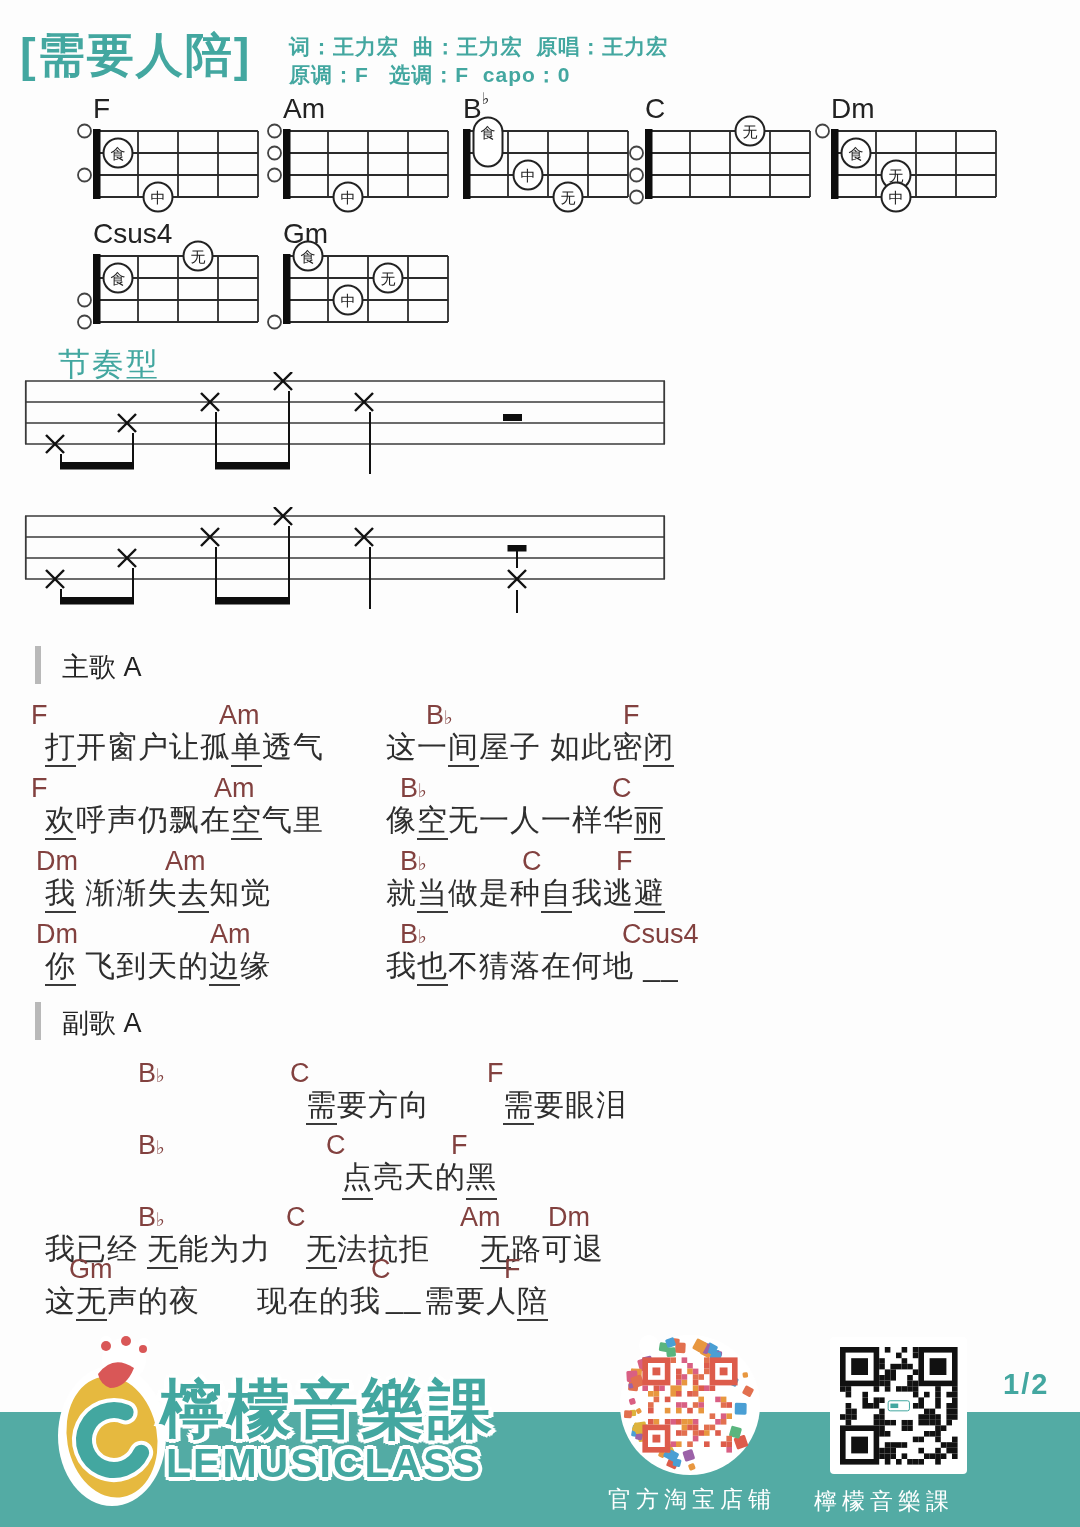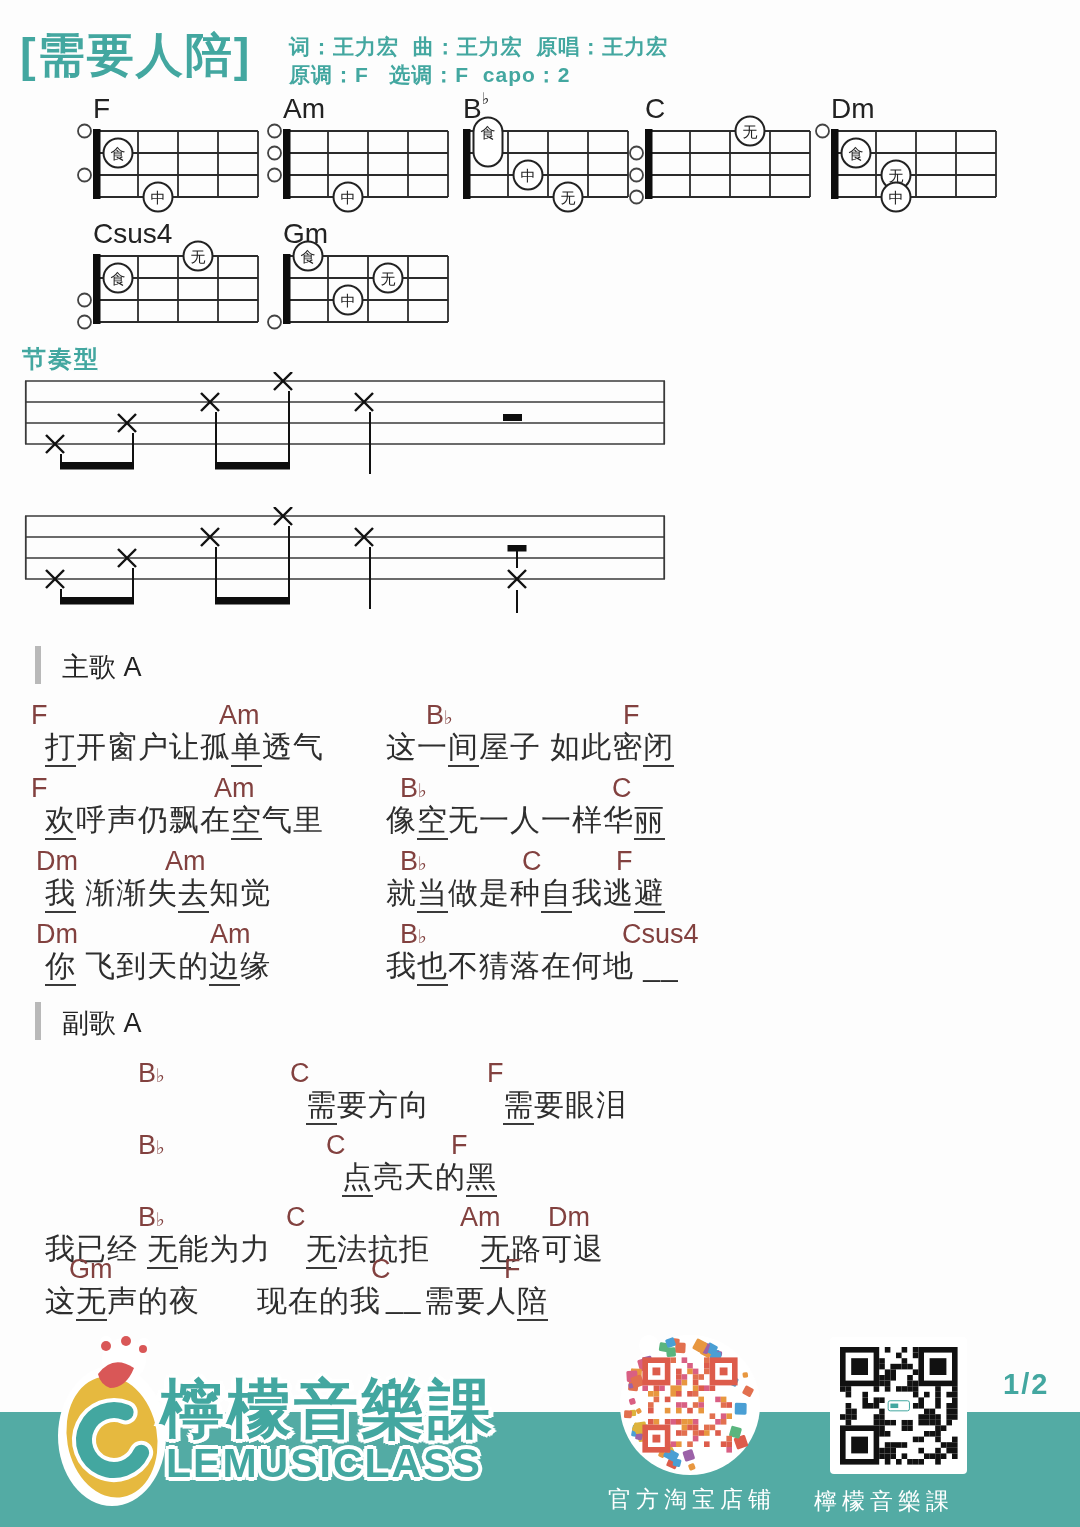--- a/index.html
+++ b/index.html
@@ -12,21 +12,21 @@
     margin:0 auto;
   }
   .abs{position:absolute;}
   
   .song-title{font-size:47px; font-weight:800; color:var(--teal); letter-spacing:2px;}
   .hmeta{font-size:21px; font-weight:700; color:var(--teal); letter-spacing:1px; white-space:pre;}
   
   .cd-label{font-size:28px; color:#222; font-weight:400;}
   .cd-label sup{font-size:16px; position:relative; top:-4px;}
   
-  .rh-label{font-size:24px; font-weight:700; color:var(--teal); letter-spacing:2px;}
+  .rh-label{font-size:32px; font-weight:400; color:var(--teal); letter-spacing:2px;margin-left:36px;}
   
   .sec-bar{width:6px; height:38px; background:#b9b9b9;}
   .sec-label{font-size:27px; color:#222; white-space:pre;}
   .chord{position:absolute; font-size:27px; color:var(--chord); white-space:pre;}
   .chord .flat{font-size:70%;}
   .lyr{position:absolute; font-size:30px; color:var(--ink); white-space:pre; letter-spacing:1px;margin-left:20px;}
   .lyr .u{border-bottom:2.5px solid #3a3a3a; padding-bottom:2px;}
   
   #band{left:0; top:1412px; width:1080px; height:115px; background:var(--band);}
   .brand-cn{
@@ -41,21 +41,21 @@
   .page-num{font-size:29px; font-weight:700; color:var(--teal); letter-spacing:2px;}
   #wechat-box{background:#fff; border-radius:4px;}
 </style>
 </head>
 <body>
 
 <div id="sheet">
 
   <div class="abs song-title" style="left:20px; top:24px;">[需要人陪]</div>
   <div class="abs hmeta" style="left:289px; top:33px;">词：王力宏  曲：王力宏  原唱：王力宏</div>
-  <div class="abs hmeta" style="left:289px; top:61px;">原调：F   选调：F  capo：2</div>
+  <div class="abs hmeta" style="left:289px; top:61px;">原调：F   选调：F  capo：0</div>
 
   <div id="diagrams"></div>
 
   <div class="abs rh-label" style="left:22px; top:343px;">节奏型</div>
   <div id="staffs"></div>
 
   <div id="lyrics"></div>
 
   <div class="abs" id="band"></div>
 
@@ -582,21 +582,21 @@
     <div class="abs sec-bar" style="left: 35px; top: 1002px;"></div>
     <div class="abs sec-label" style="left: 62px; top: 1005px;">副歌 A</div>
     <div class="chord" style="left: 138px; top: 1058px;">B<span class="flat">♭</span></div>
     <div class="chord" style="left: 290px; top: 1058px;">C</div>
     <div class="chord" style="left: 487px; top: 1058px;">F</div>
     <div class="lyr" style="left: 286px; top: 1085px;"><span class="u">需</span>要方向</div>
     <div class="lyr" style="left: 483px; top: 1085px;"><span class="u">需</span>要眼泪</div>
     <div class="chord" style="left: 138px; top: 1130px;">B<span class="flat">♭</span></div>
     <div class="chord" style="left: 326px; top: 1130px;">C</div>
     <div class="chord" style="left: 451px; top: 1130px;">F</div>
-    <div class="lyr" style="left: 322px; top: 1157px;"><span class="u">点</span>亮天的<span class="u">黑</span></div>
+    <div class="lyr" style="left: 322px; top: 1157px; font-family: Liberation Mono, monospace;"><span class="u">点</span>亮天的<span class="u">黑</span></div>
     <div class="chord" style="left: 138px; top: 1202px;">B<span class="flat">♭</span></div>
     <div class="chord" style="left: 286px; top: 1202px;">C</div>
     <div class="chord" style="left: 460px; top: 1202px;">Am</div>
     <div class="chord" style="left: 548px; top: 1202px;">Dm</div>
     <div class="lyr" style="left: 25px; top: 1229px;">我已经 <span class="u">无</span>能为力</div>
     <div class="lyr" style="left: 286px; top: 1229px; font-family: Liberation Serif, serif;"><span class="u">无</span>法抗拒</div>
     <div class="lyr" style="left: 460px; top: 1229px;"><span class="u">无</span>路可退</div>
     <div class="chord" style="left: 69px; top: 1254px;">Gm</div>
     <div class="chord" style="left: 371px; top: 1254px;">C</div>
     <div class="chord" style="left: 504px; top: 1254px;">F</div>

